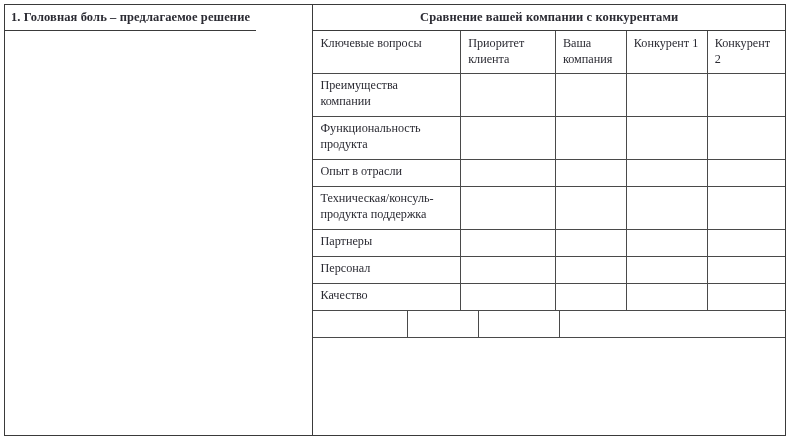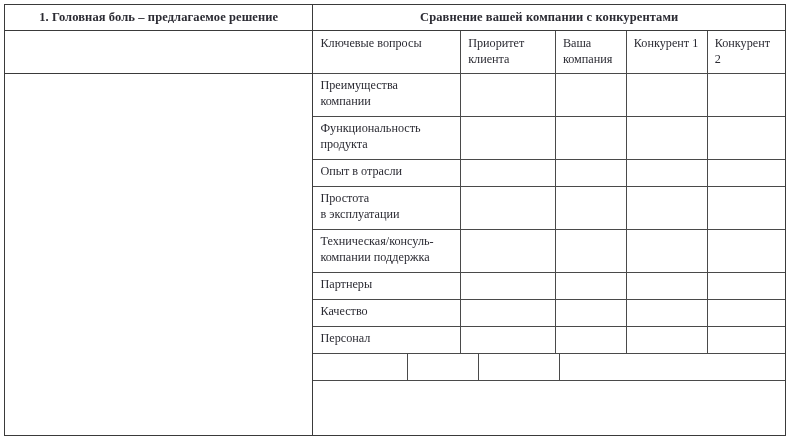--- a/index.html
+++ b/index.html
@@ -26,21 +26,21 @@
     border: 1px solid #3a3a3a;
     background: #ffffff;
   }
 
   
   .left-panel {
     width: 309px;
     box-sizing: border-box;
     border-right: 1px solid #3a3a3a;
     display: flex;
-    flex-direction: column;
+    flex-direction: row;
   }
   .left-title {
     height: 26px;
     box-sizing: border-box;
     border-bottom: 1px solid #3a3a3a;
     display: flex;
     align-items: center;
     justify-content: center;
     font-weight: bold;
     font-size: 12.5px;
@@ -173,49 +173,42 @@
             <div class="cell c-k2"></div>
           </div>
           <div class="row short">
             <div class="cell c-q"><span>Опыт в отрасли</span></div>
             <div class="cell c-pr"></div>
             <div class="cell c-yc"></div>
             <div class="cell c-k1"></div>
             <div class="cell c-k2"></div>
           </div>
           <div class="row tall">
-            <div class="cell c-q"><span>Простота</span><br><span>в эксплуатации</span></div>
-            <div class="cell c-pr"></div>
-            <div class="cell c-yc"></div>
-            <div class="cell c-k1"></div>
-            <div class="cell c-k2"></div>
-          </div>
-          <div class="row tall">
-            <div class="cell c-q"><span>Техническая/консуль-</span><br><span>компании поддержка</span></div>
+            <div class="cell c-q"><span>Техническая/консуль-</span><br><span>продукта поддержка</span></div>
             <div class="cell c-pr"></div>
             <div class="cell c-yc"></div>
             <div class="cell c-k1"></div>
             <div class="cell c-k2"></div>
           </div>
           <div class="row short">
             <div class="cell c-q"><span>Партнеры</span></div>
             <div class="cell c-pr"></div>
             <div class="cell c-yc"></div>
             <div class="cell c-k1"></div>
             <div class="cell c-k2"></div>
           </div>
           <div class="row short">
+            <div class="cell c-q"><span>Персонал</span></div>
+            <div class="cell c-pr"></div>
+            <div class="cell c-yc"></div>
+            <div class="cell c-k1"></div>
+            <div class="cell c-k2"></div>
+          </div>
+          <div class="row short">
             <div class="cell c-q"><span>Качество</span></div>
-            <div class="cell c-pr"></div>
-            <div class="cell c-yc"></div>
-            <div class="cell c-k1"></div>
-            <div class="cell c-k2"></div>
-          </div>
-          <div class="row short">
-            <div class="cell c-q"><span>Персонал</span></div>
             <div class="cell c-pr"></div>
             <div class="cell c-yc"></div>
             <div class="cell c-k1"></div>
             <div class="cell c-k2"></div>
           </div>
           <div class="row short">
             <div class="cell c-pr"></div>
             <div class="cell c-yc"></div>
             <div class="cell c-k1"></div>
             <div class="cell c-k2"></div>

